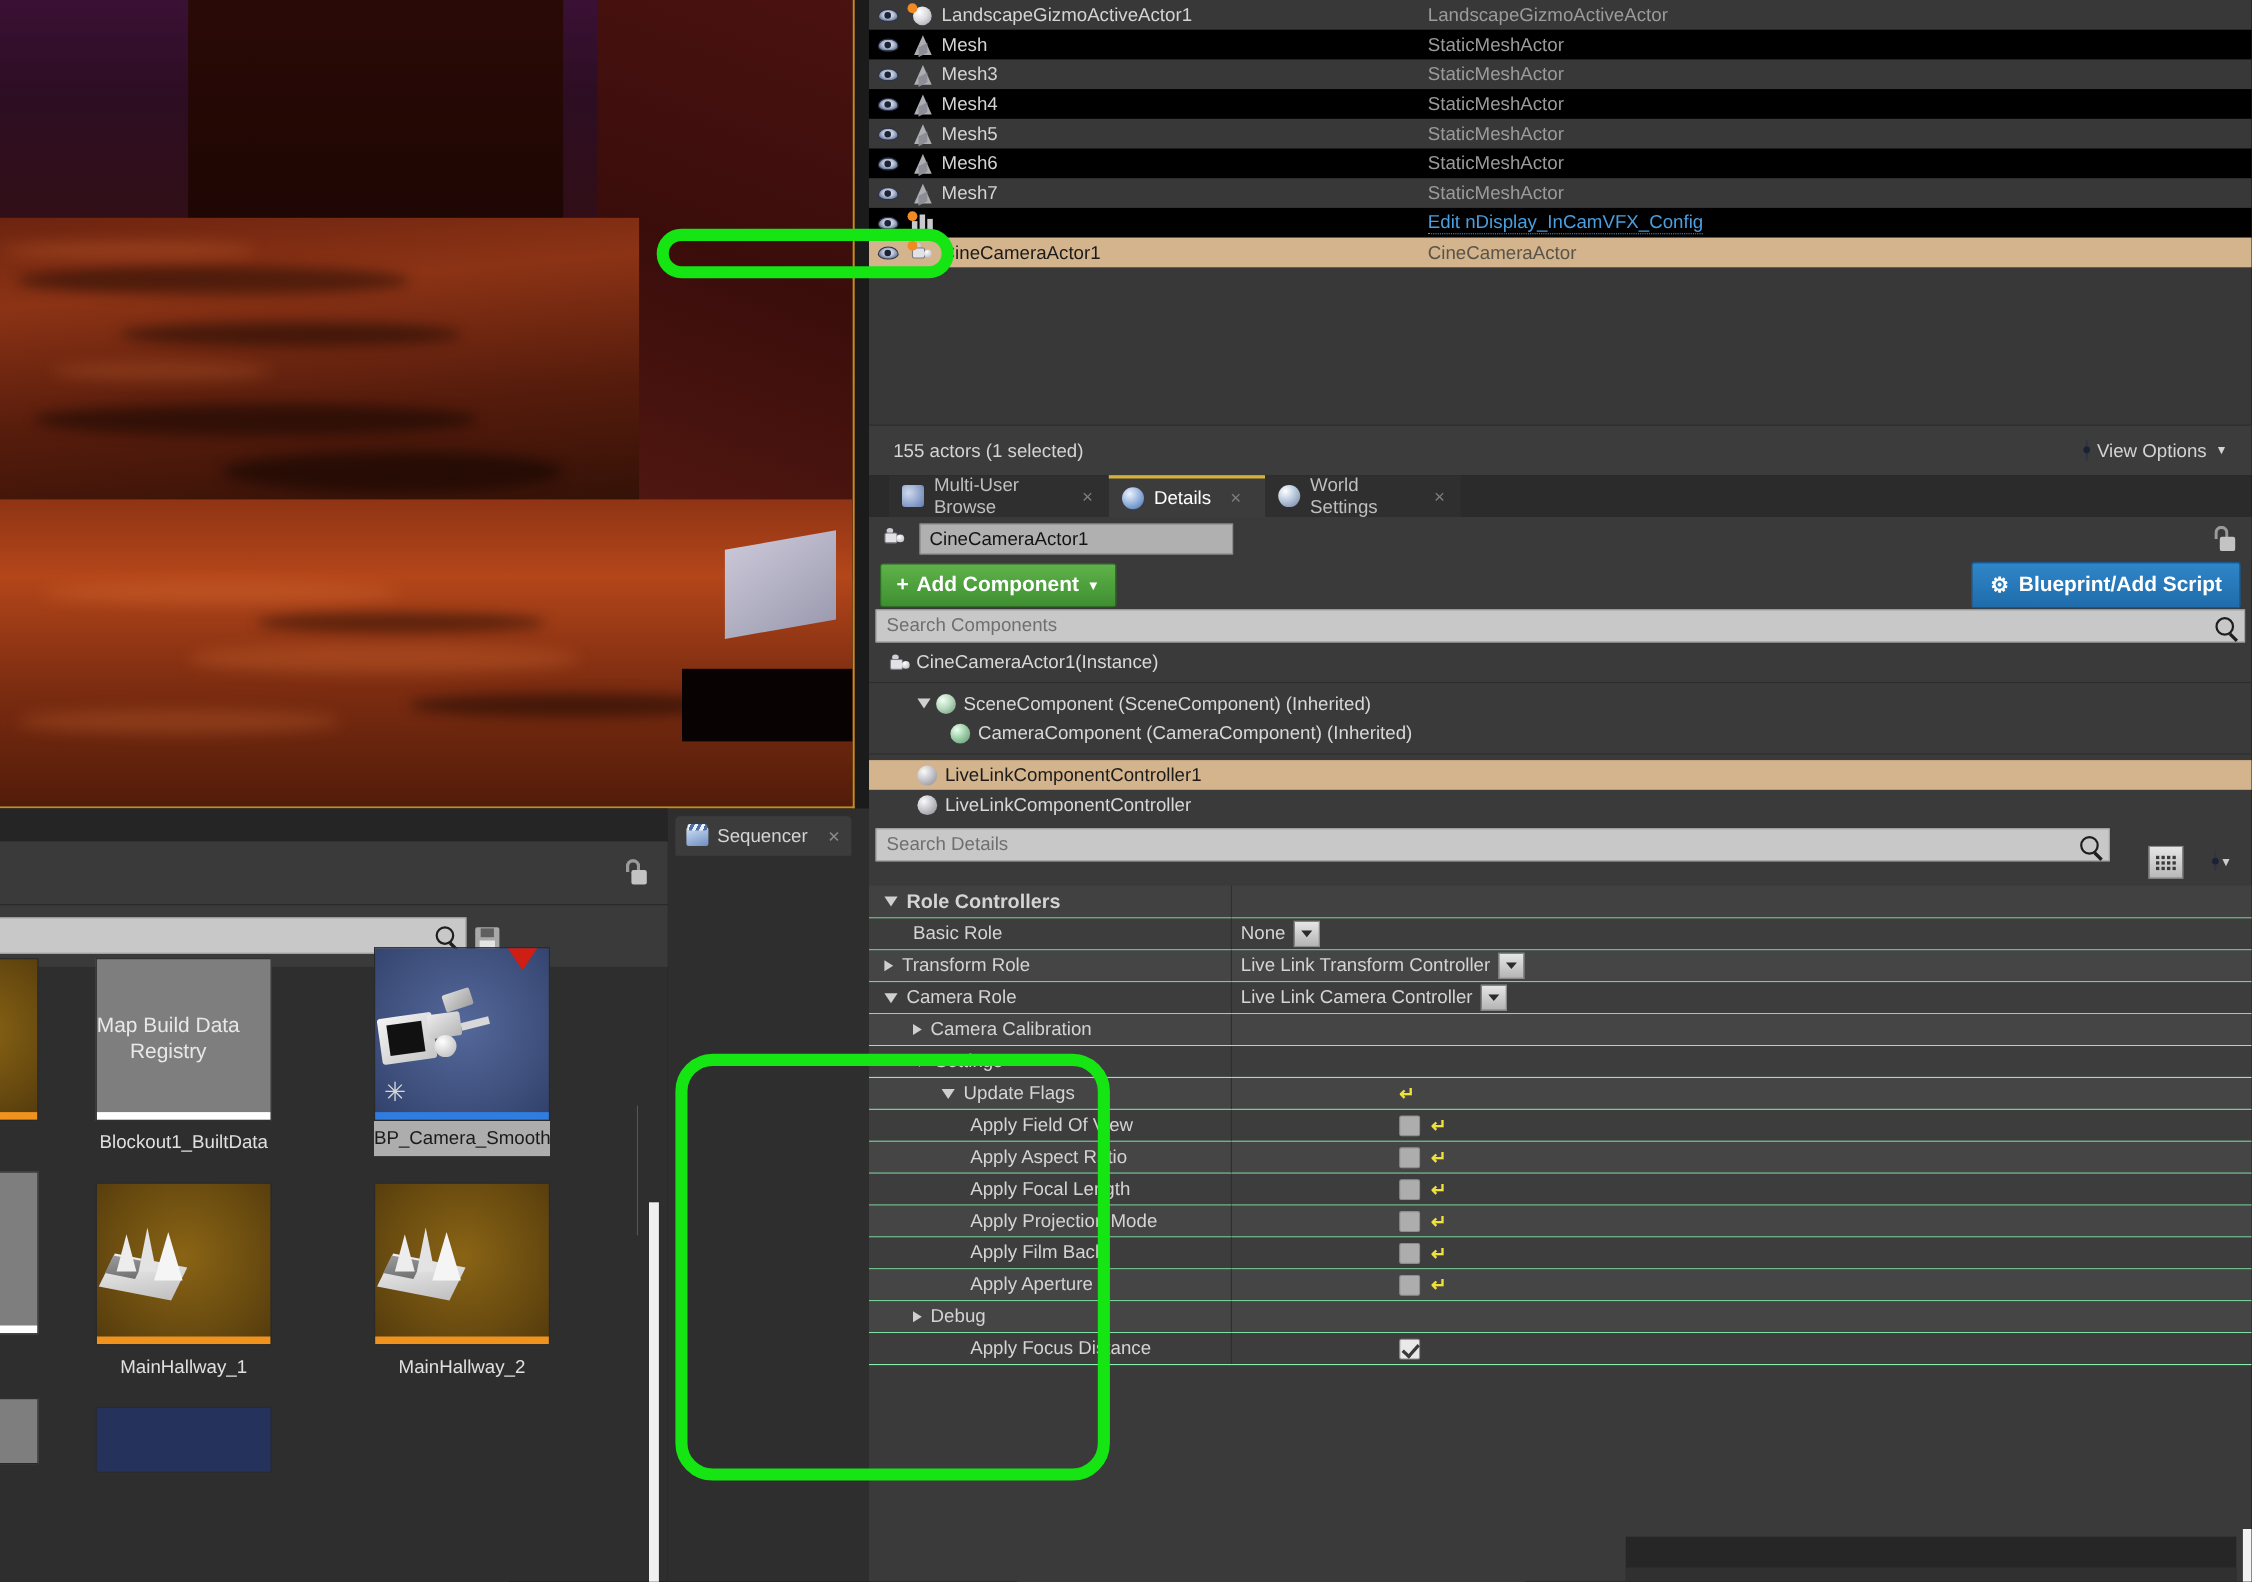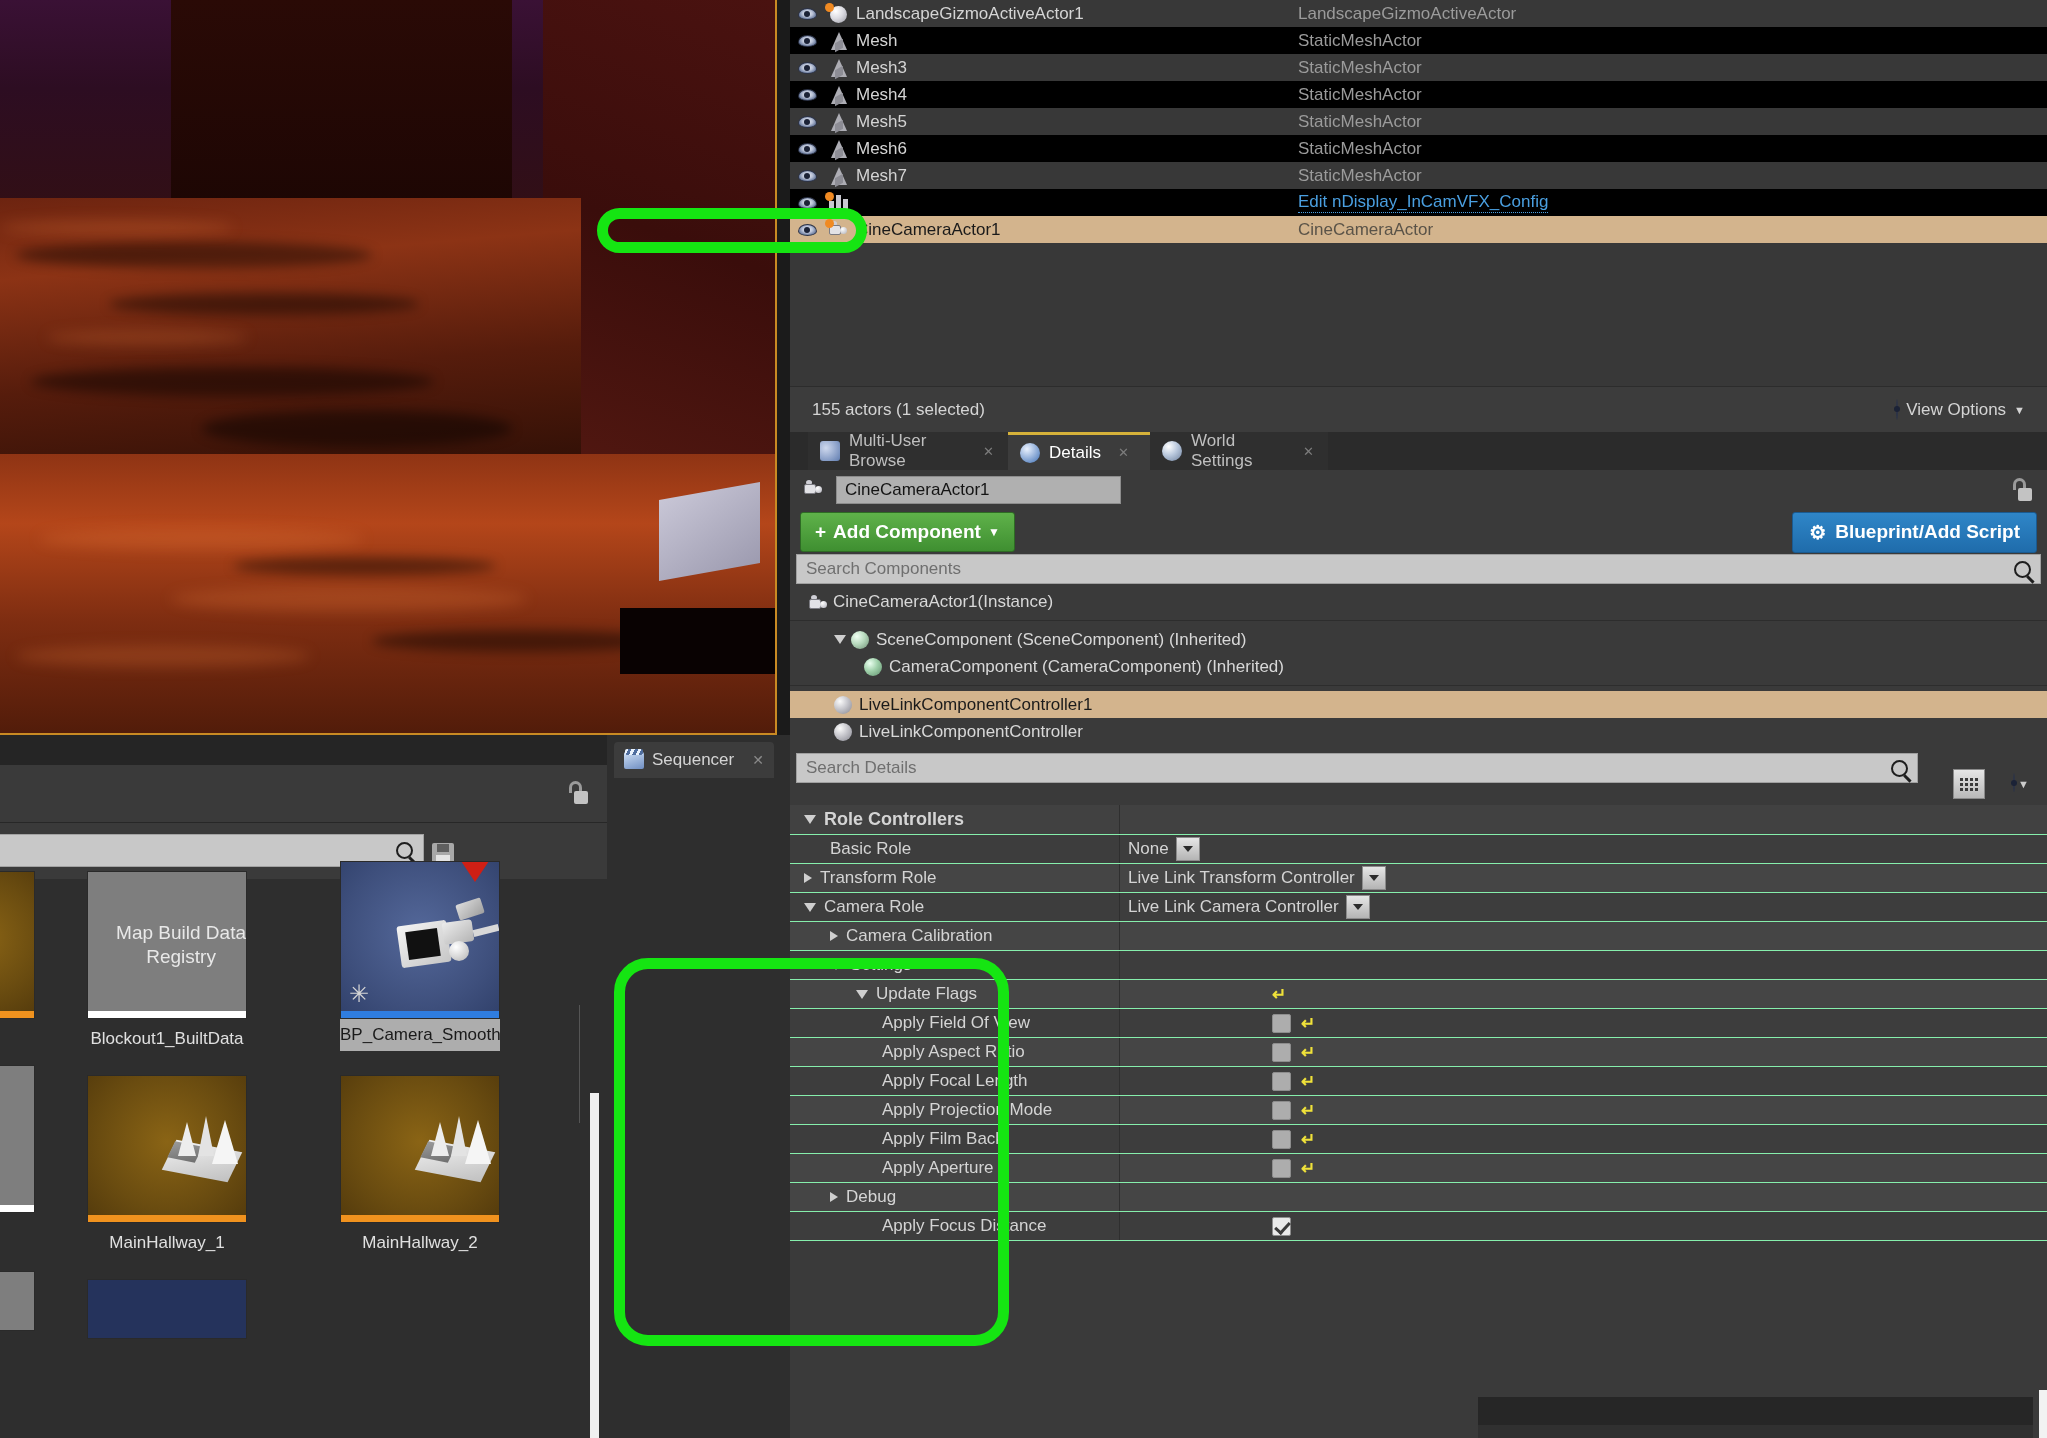--- a/index.html
+++ b/index.html
@@ -145,21 +145,21 @@
   .cb-search { position:absolute; left:-8px; top:11px; width:432px; height:33px; background:#c8c8c8;
      border:1px solid #a2a2a2; display:flex; align-items:center; padding:0 10px; }
   .cb-searchwrap { position:relative; height:56px; background:#3a3a3a; }
   .save-ico { position:absolute; left:432px; top:20px; width:22px; height:22px; background:#a8a8a8;
      border-radius:2px; }
   .save-ico:before{content:"";position:absolute;left:5px;top:1px;width:12px;height:8px;background:#5f5f5f;}
   .save-ico:after{content:"";position:absolute;left:4px;bottom:1px;width:14px;height:9px;background:#e4e4e4;}
   .cb-grid { position:absolute; left:0; top:144px; right:0; bottom:0; }
   .tile { position:absolute; }
   .tile .thumb { width:100%; height:148px; border:1px solid #2a2a2a; position:relative; overflow:hidden;
-     display:flex; align-items:center; justify-content:flex-end; }
+     display:flex; align-items:center; justify-content:flex-start; }
   .tile .bar { position:absolute; left:0; bottom:0; width:100%; height:7px; }
   .tile .lbl { text-align:center; font-size:17px; color:#e0e0e0; margin-top:10px; white-space:nowrap; }
   .tile.selected .lbl { background:#adadad; color:#1a1a1a; padding:6px 0; margin-top:0; }
   .th-gray { background:#7e7e7e; }
   .th-brown{ background:radial-gradient(circle at 50% 45%,#8a6415 0%,#6a4c10 60%,#533a0c 100%); }
   .th-blue { background:radial-gradient(circle at 50% 45%,#54689a 0%,#3e4f7c 65%,#30406a 100%); }
   .th-navy { background:#25335c; }
   .mbd-text { color:#e8e8e8; font-size:19px; text-align:center; line-height:1.25; }
   .mesh-art { width:86px;height:70px; position:relative; }
   .mesh-art .plate{position:absolute;left:6px;bottom:8px;width:72px;height:30px;

